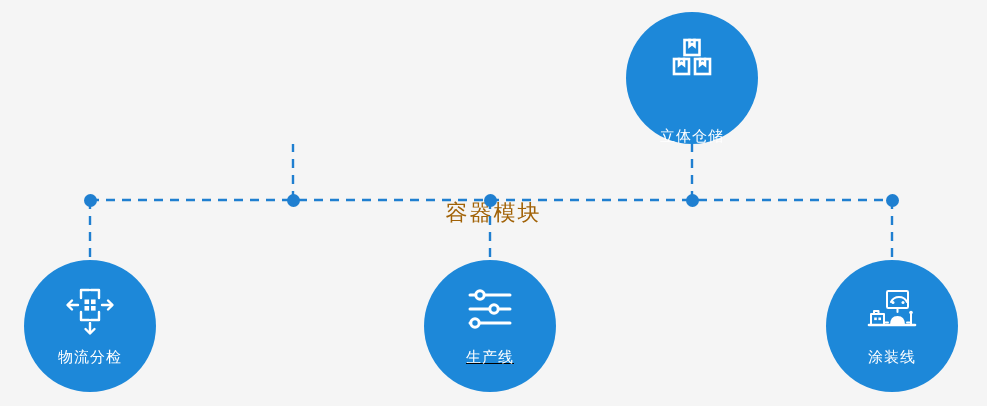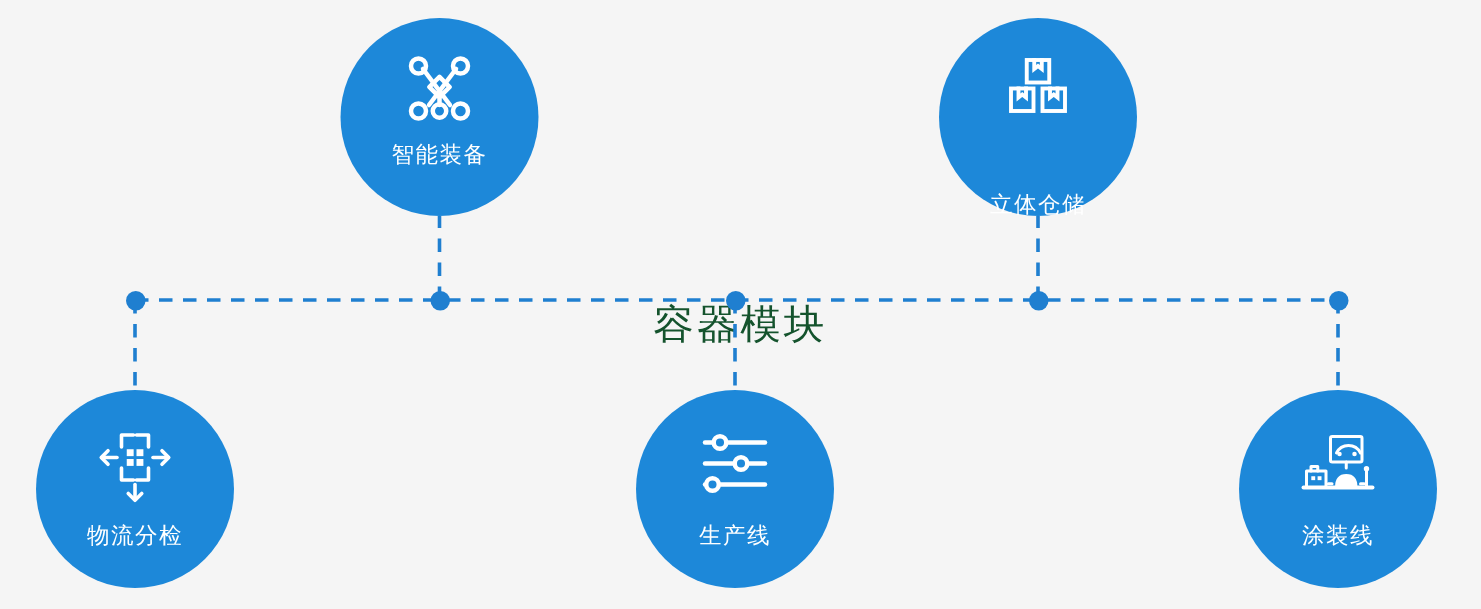--- a/index.html
+++ b/index.html
@@ -29,23 +29,23 @@
     height: 406px;
     z-index: 1;
   }
   
   .watermark {
     position: absolute;
     left: 0;
     top: 198px;
     width: 987px;
     text-align: center;
-    font-size: 27px;
+    font-size: 22px;
     letter-spacing: 2px;
-    color: #14532d;
+    color: #a16207;
     z-index: 0;
     user-select: none;
     white-space: nowrap;
   }
   
   .bus-node {
     position: absolute;
     width: 13px;
     height: 13px;
     border-radius: 50%;
@@ -109,36 +109,20 @@
     <line x1="490" y1="200" x2="490" y2="260" stroke="#1f7fd0" stroke-width="2.4" stroke-dasharray="9 7"></line>
     <line x1="892" y1="200" x2="892" y2="260" stroke="#1f7fd0" stroke-width="2.4" stroke-dasharray="9 7"></line>
   </svg>
 
   <div class="bus-node" style="left:83.5px;  top:193.5px;"></div>
   <div class="bus-node" style="left:286.5px; top:193.5px;"></div>
   <div class="bus-node" style="left:483.5px; top:193.5px;"></div>
   <div class="bus-node" style="left:685.5px; top:193.5px;"></div>
   <div class="bus-node" style="left:885.5px; top:193.5px;"></div>
 
-  <div class="node-circle" style="left:227px; top:12px;">
-    <div class="icon-wrap">
-      <svg viewBox="0 0 52 52" fill="none" stroke="#ffffff" stroke-width="3" stroke-linecap="round" stroke-linejoin="round">
-        <line x1="15" y1="12" x2="33" y2="36"></line>
-        <line x1="37" y1="12" x2="19" y2="36"></line>
-        <line x1="26" y1="27" x2="26" y2="36"></line>
-        <circle cx="12" cy="10" r="5"></circle>
-        <circle cx="40" cy="10" r="5"></circle>
-        <circle cx="12" cy="40" r="5"></circle>
-        <circle cx="40" cy="40" r="5"></circle>
-        <circle cx="26" cy="40" r="4.5"></circle>
-        <rect x="21.2" y="19.2" width="9.6" height="9.6" transform="rotate(45 26 24)"></rect>
-      </svg>
-    </div>
-    <div class="node-label">智能装备</div>
-  </div>
 
   <div class="node-circle" style="left:626px; top:12px;justify-content:space-between;">
     <div class="icon-wrap">
       <svg viewBox="0 0 52 52" fill="none" stroke="#ffffff" stroke-width="2.6" stroke-linecap="square" stroke-linejoin="miter">
 
         <rect x="18.5" y="6" width="15" height="15"></rect>
         <polyline points="23.5,6 23.5,12 26,10 28.5,12 28.5,6"></polyline>
 
         <rect x="8" y="25" width="15" height="15"></rect>
         <polyline points="13,25 13,31 15.5,29 18,31 18,25"></polyline>
@@ -170,21 +154,21 @@
         <line x1="38" y1="21" x2="48" y2="21"></line>
         <polyline points="44,16.5 48.5,21 44,25.5"></polyline>
 
         <line x1="26" y1="39" x2="26" y2="49"></line>
         <polyline points="21.5,45 26,49.5 30.5,45"></polyline>
       </svg>
     </div>
     <div class="node-label">物流分检</div>
   </div>
 
-  <div class="node-circle bottom" style="left:424px; top:260px;">
+  <div class="node-circle bottom" style="left:424px; top:260px;text-decoration:underline;">
     <div class="icon-wrap">
       <svg viewBox="0 0 52 52" fill="none" stroke="#ffffff" stroke-width="3" stroke-linecap="round">
         <line x1="6" y1="11" x2="46" y2="11"></line>
         <circle cx="16" cy="11" r="4.2" fill="#1d88d9"></circle>
         <line x1="6" y1="25" x2="46" y2="25"></line>
         <circle cx="30" cy="25" r="4.2" fill="#1d88d9"></circle>
         <line x1="6" y1="39" x2="46" y2="39"></line>
         <circle cx="11" cy="39" r="4.2" fill="#1d88d9"></circle>
       </svg>
     </div>

